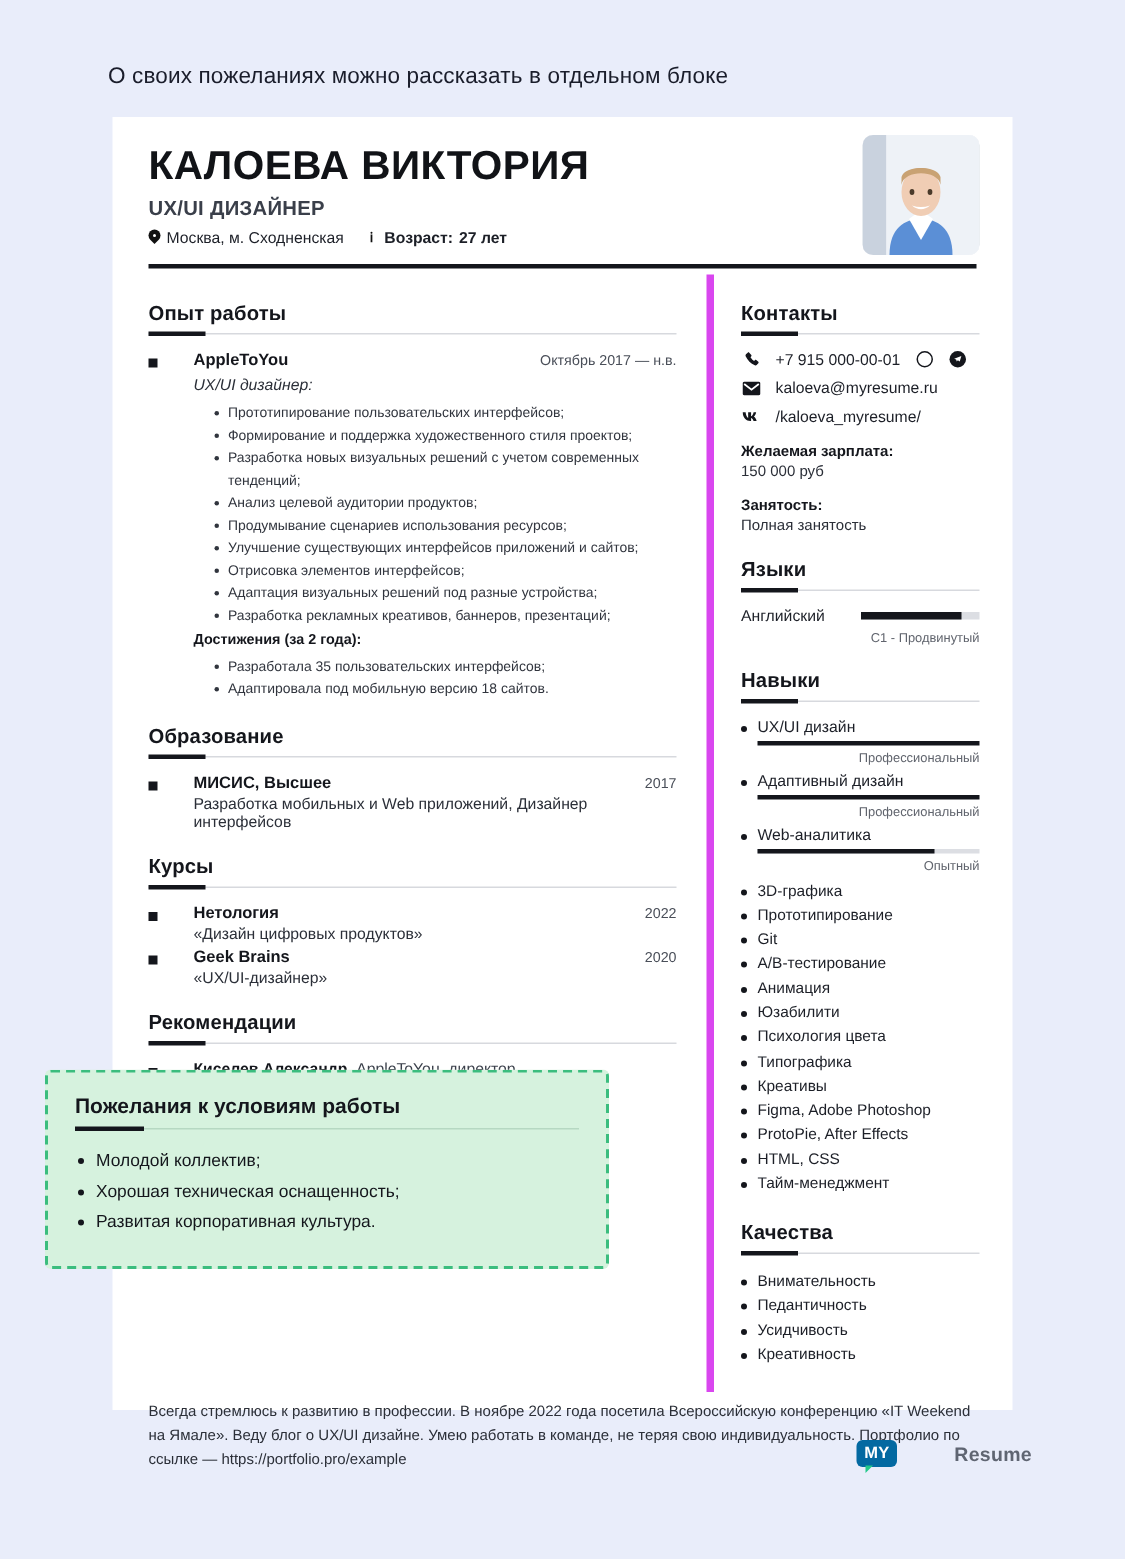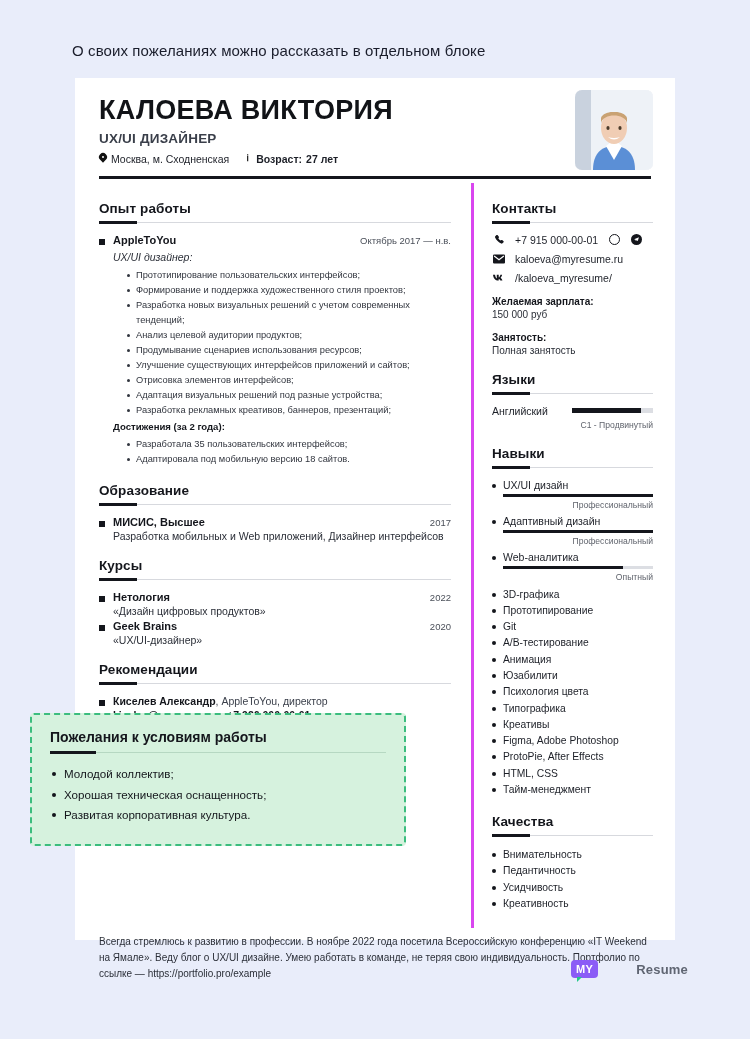--- a/index.html
+++ b/index.html
@@ -58,36 +58,36 @@
   }
   .hdr-rule {
     margin: 11px 24px 0 24px; height: 3px; background: #14161c;
   }
 
   
   .body { display: flex; padding: 0; }
   .col-left { width: 396px; padding: 22px 20px 0 24px; }
   .col-right {
     width: 204px; padding: 18px 22px 0 18px;
-    border-left: 3px solid #d946ef; margin-top: 4px;
+    border-left: 5px solid #d946ef; margin-top: 4px;
   }
 
   .sec-title {
     font-size: 13.5px; font-weight: bold; color: #14161c; letter-spacing: .1px;
   }
   .sec-rule { margin-top: 6px; height: 1px; background: #d7d9de; position: relative; }
   .sec-rule::before {
     content: ""; position: absolute; left: 0; top: -1px;
     width: 38px; height: 3px; background: #14161c;
   }
   .sec { margin-bottom: 16px; }
   .sec-body { margin-top: 11px; }
 
   
-  .entry { display: flex; gap: 8px; margin-bottom: 3px; }
+  .entry { display: flex; gap: 24px; margin-bottom: 3px; }
   .sq { width: 6px; height: 6px; background: #14161c; margin-top: 5px; flex: none; }
   .entry-main { flex: 1; min-width: 0; }
   .entry-head { display: flex; justify-content: space-between; align-items: baseline; gap: 10px; }
   .entry-title { font-size: 11px; font-weight: bold; color: #14161c; }
   .entry-date { font-size: 9.5px; color: #4a4f59; white-space: nowrap; }
   .entry-sub { margin-top: 5px; font-size: 10.5px; font-style: italic; color: #2b2f38; }
   .entry-desc { margin-top: 2px; font-size: 10.5px; color: #2b2f38; }
 
   ul.dots { list-style: none; margin: 5px 0 0 14px; }
   ul.dots li {
@@ -171,21 +171,21 @@
     color: #14161c; line-height: 1.78;
   }
   ul.wdots li::before {
     content: ""; position: absolute; left: 2px; top: 8px;
     width: 4px; height: 4px; border-radius: 50%; background: #14161c;
   }
 
   
   .logo { position: absolute; right: 62px; top: 960px; display: flex; align-items: center; gap: 6px; }
   .logo-mark {
-    position: relative; background: #8b5cf6; color: #fff; border-radius: 4px;
+    position: relative; background: #0369a1; color: #fff; border-radius: 4px;
     font-size: 11px; font-weight: bold; padding: 3px 5px; letter-spacing: .3px;
   }
   .logo-mark::after {
     content: ""; position: absolute; left: 6px; bottom: -4px;
     border-left: 5px solid #23c98a; border-bottom: 5px solid transparent;
   }
   .logo-text { font-size: 13px; font-weight: bold; color: #5f6572; letter-spacing: .2px; margin-left: 32px; }
 </style>
 </head>
 <body>

